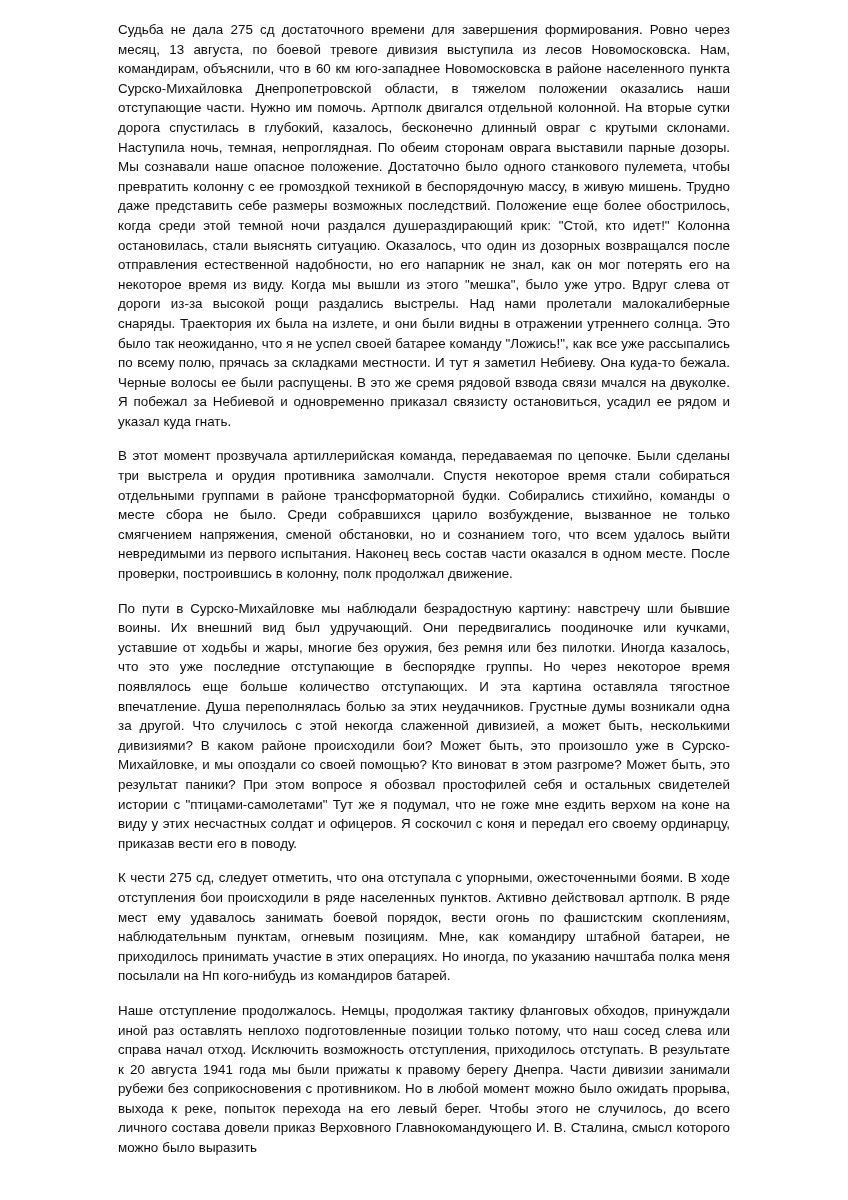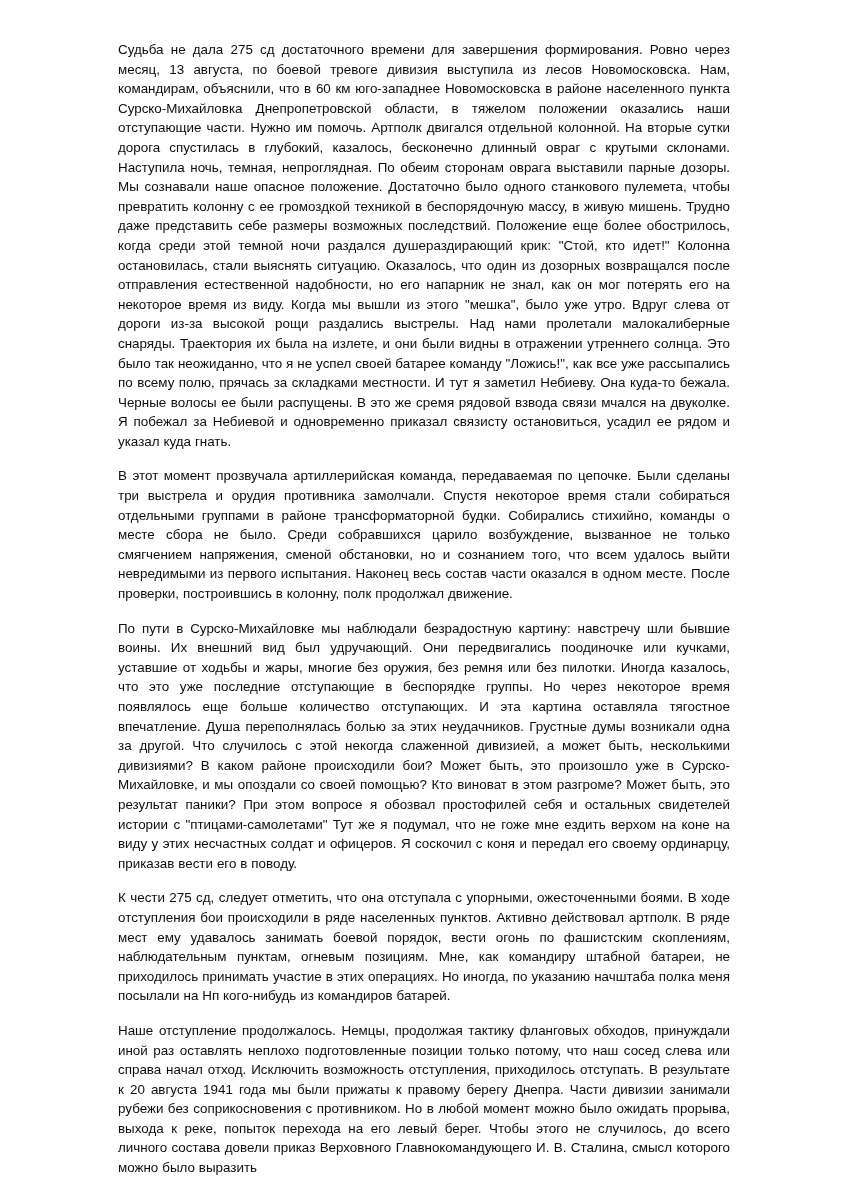--- a/index.html
+++ b/index.html
@@ -10,21 +10,21 @@
   body {
     width: 848px;
     height: 1200px;
     font-family: "Liberation Sans", sans-serif;
     color: #111111;
   }
   .page {
     box-sizing: border-box;
     width: 848px;
     height: 1200px;
-    padding: 40px 118px 0 118px;
+    padding: 20px 118px 0 118px;
     background: #ffffff;
   }
   .doc-body {
     display: block;
   }
   .para {
     margin: 0 0 15px 0;
     font-size: 13.4px;
     line-height: 19.6px;
     text-align: justify;

